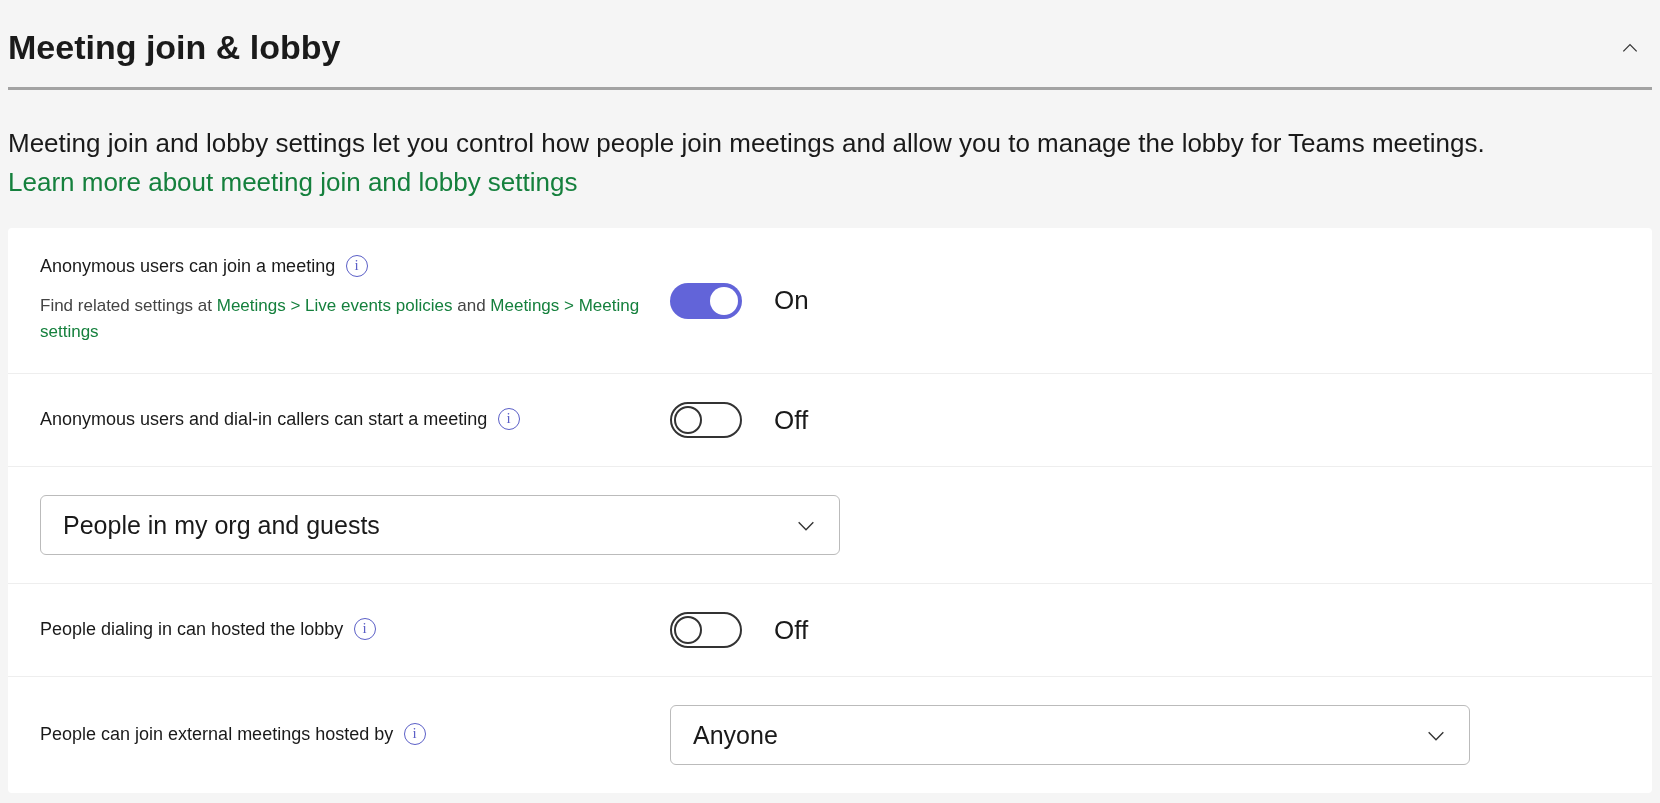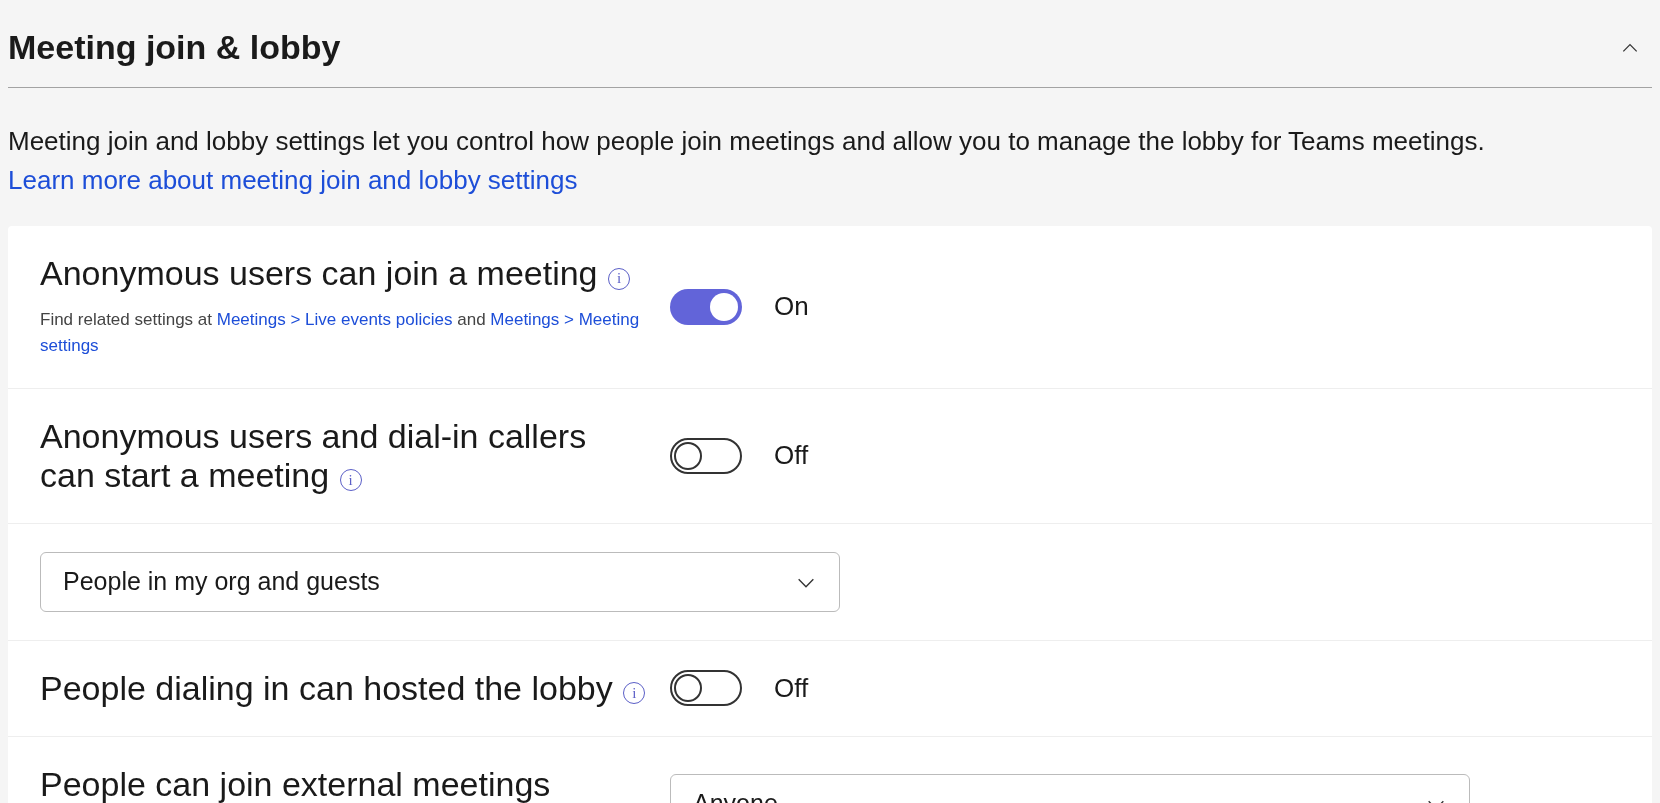--- a/index.html
+++ b/index.html
@@ -16,21 +16,21 @@
     }
     .panel {
       background: #f5f5f5;
       padding: 8px 8px 30px 8px;
     }
     .header {
       display: flex;
       justify-content: space-between;
       align-items: center;
       padding: 20px 0 20px 0;
-      border-bottom: 1px solid #a3a3a3;
+      border-bottom: 3px solid #a3a3a3;
       margin-bottom: 34px;
     }
     .header-title {
       font-size: 34px;
       font-weight: 700;
       color: #1a1a1a;
     }
     .chevron-up {
       width: 28px;
       height: 28px;
@@ -47,21 +47,21 @@
       stroke-width: 1.5;
       fill: none;
     }
     .description {
       font-size: 26px;
       line-height: 1.5;
       color: #1a1a1a;
       margin-bottom: 26px;
     }
     .link {
-      color: #1d4ed8;
+      color: #15803d;
       text-decoration: none;
       cursor: pointer;
     }
     .settings-card {
       background: #fff;
       border-radius: 4px;
     }
     .setting-row {
       display: flex;
       align-items: center;
@@ -69,21 +69,21 @@
       border-bottom: 1px solid #eee;
     }
     .setting-row:last-child {
       border-bottom: none;
     }
     .setting-label-col {
       flex: 0 0 630px;
       padding-right: 24px;
     }
     .setting-label {
-      font-size: 34px;
+      font-size: 18px;
       color: #1a1a1a;
       display: inline;
       margin-top: 48px;
     }
     .setting-sub {
       font-size: 17px;
       color: #444;
       margin-top: 14px;
       line-height: 1.55;
     }

